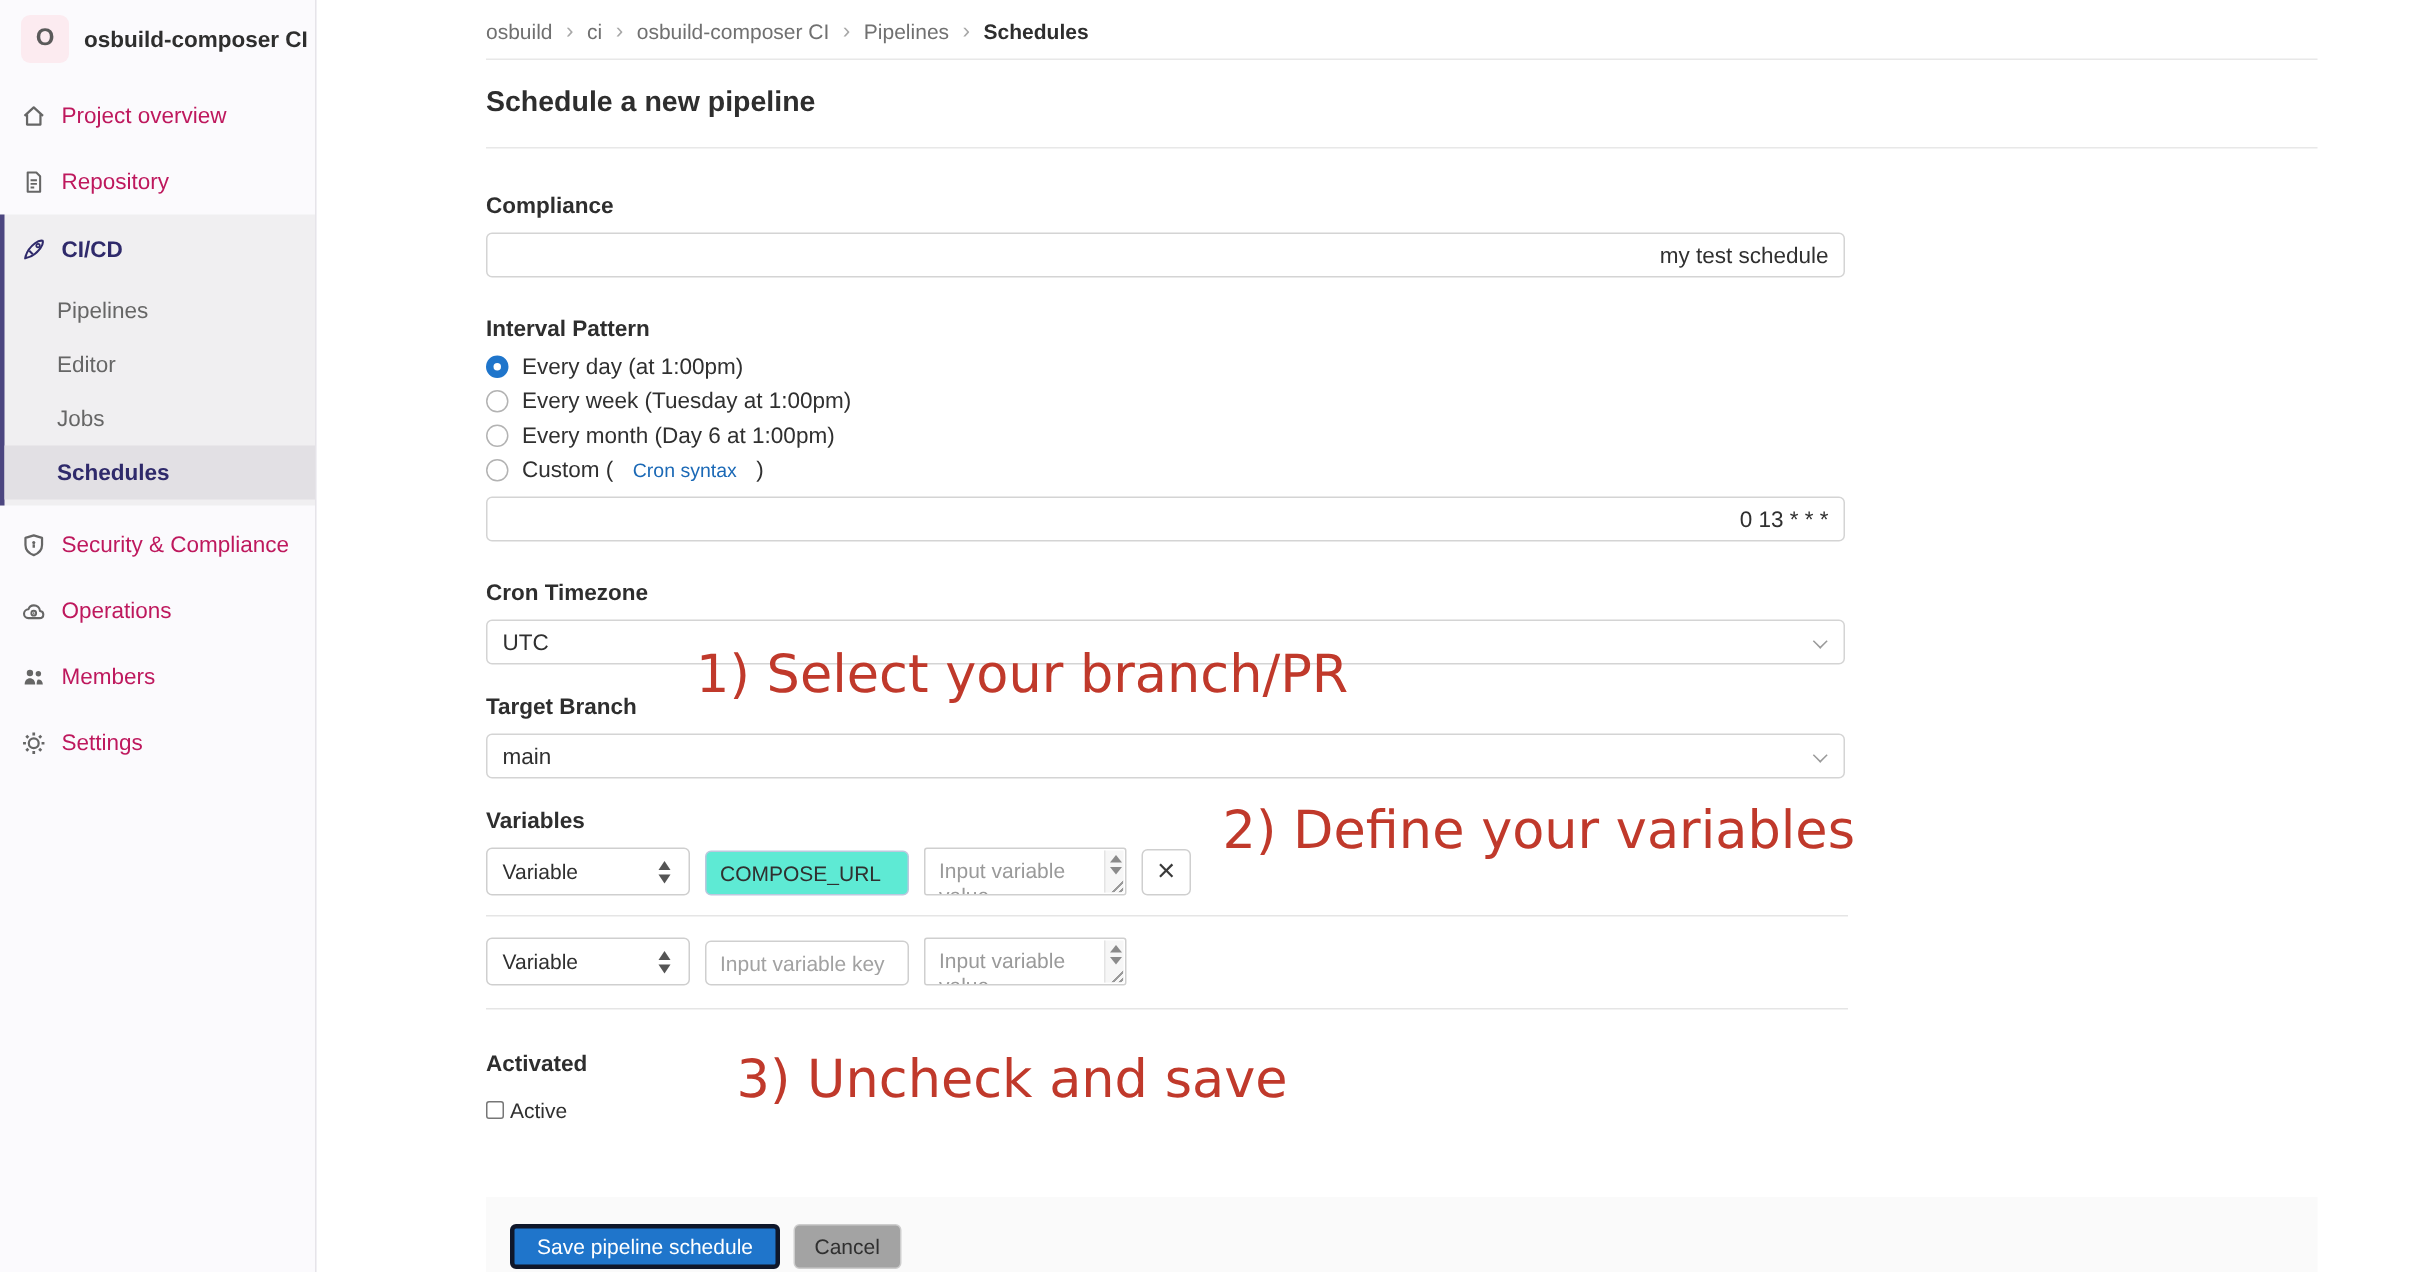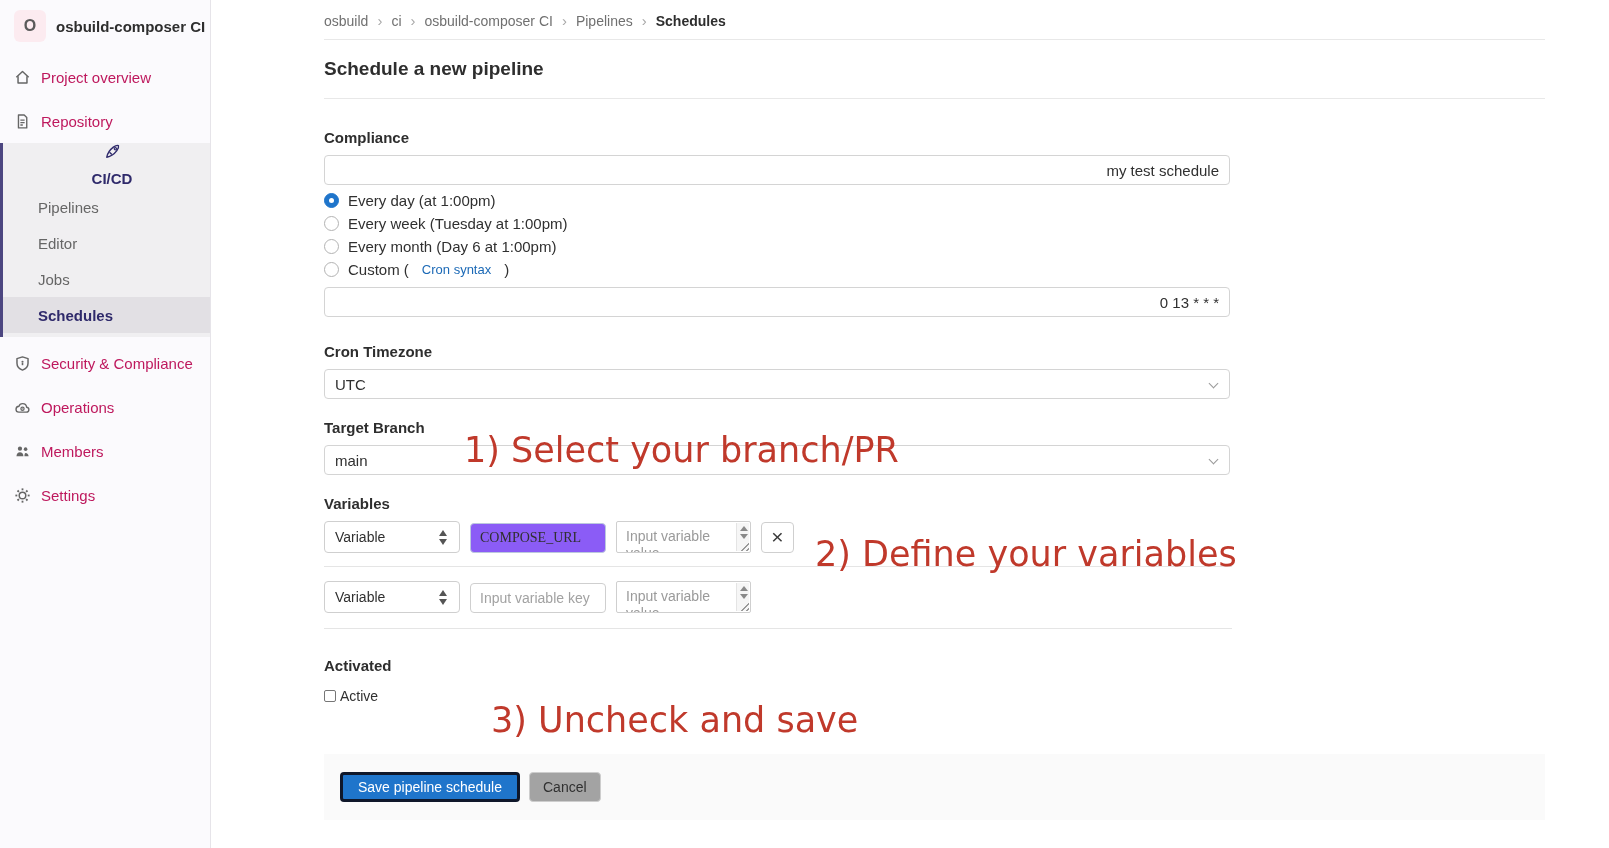--- a/index.html
+++ b/index.html
@@ -20,21 +20,21 @@
   .project-name { margin-left: 10px; font-size: 15px; font-weight: 700; color: #2e2e2e; }
   .nav { margin-top: 3px; }
   .nav-item {
     height: 44px; display: flex; align-items: center; gap: 10px;
     padding-left: 14px; font-size: 15px; color: #be185d; cursor: pointer;
   }
   .nav-item .icn { width: 17px; height: 17px; display: inline-flex; flex: none; }
   .nav-group {
     background: #f0eff1; border-left: 3px solid #4c4680; padding-bottom: 4px; margin: 0;
   }
-  .nav-group .nav-item.group-head { padding-left: 11px; height: 46px; color: #2f2a6b; font-weight: 700; flex-direction: column; }
+  .nav-group .nav-item.group-head { padding-left: 11px; height: 46px; color: #2f2a6b; font-weight: 700; }
   .sub-item {
     height: 36px; display: flex; align-items: center; padding-left: 35px;
     font-size: 15px; color: #666; cursor: pointer;
   }
   .sub-item.active { background: #e2e0e4; color: #2f2a6b; font-weight: 700; }
   .nav-lower { margin-top: 4px; }
 
   
   .main { position: absolute; left: 212px; top: 0; width: 1397px; height: 848px; background: #fff; }
   .container { margin-left: 112px; width: 1221px; position: relative; }
@@ -99,21 +99,21 @@
   }
   .spinner-arrows::after {
     content: ""; position: absolute; left: 0; bottom: 1px;
     border-left: 4.5px solid transparent; border-right: 4.5px solid transparent; border-top: 6px solid #555;
   }
   .var-key {
     width: 136px; height: 30px; border: 1px solid #cfcfcf; border-radius: 4px;
     padding: 0 9px; font-size: 14px; color: #303030; font-family: "Liberation Sans", sans-serif; flex: none;
   }
   .var-key::placeholder { color: #a2a2a2; }
-  .var-key.autofilled { background: #8b5cf6; border-color: #bcc8de; font-family: Liberation Serif, serif; }
+  .var-key.autofilled { background: #5eead4; border-color: #bcc8de; }
   .var-value {
     width: 135px; height: 32px; border: 1px solid #cfcfcf; border-radius: 2px; background: #fff;
     position: relative; overflow: hidden; flex: none; cursor: text;
   }
   .var-value .vb-text {
     padding: 6px 20px 0 9px; font-size: 14px; line-height: 17px; color: #9a9a9a;
   }
   .vb-scrollbar {
     position: absolute; top: 1px; right: 1px; bottom: 1px; width: 13px;
     background: #f6f6f6; border-left: 1px solid #e4e4e4;
@@ -283,20 +283,21 @@
 
     <div class="page-title-wrap">
       <h1 class="page-title">Schedule a new pipeline</h1>
     </div>
 
     <div class="form">
 
       <div class="field-label" style="margin-top:30px;">Compliance</div>
       <input class="text-input" type="text" value="my test schedule" style="">
 
+      <div class="field-label">Interval Pattern</div>
       <div class="radio-list">
         <div class="radio-row">
           <span class="radio checked"></span>
           <span>Every day (at 1:00pm)</span>
         </div>
         <div class="radio-row">
           <span class="radio"></span>
           <span>Every week (Tuesday at 1:00pm)</span>
         </div>
         <div class="radio-row">

